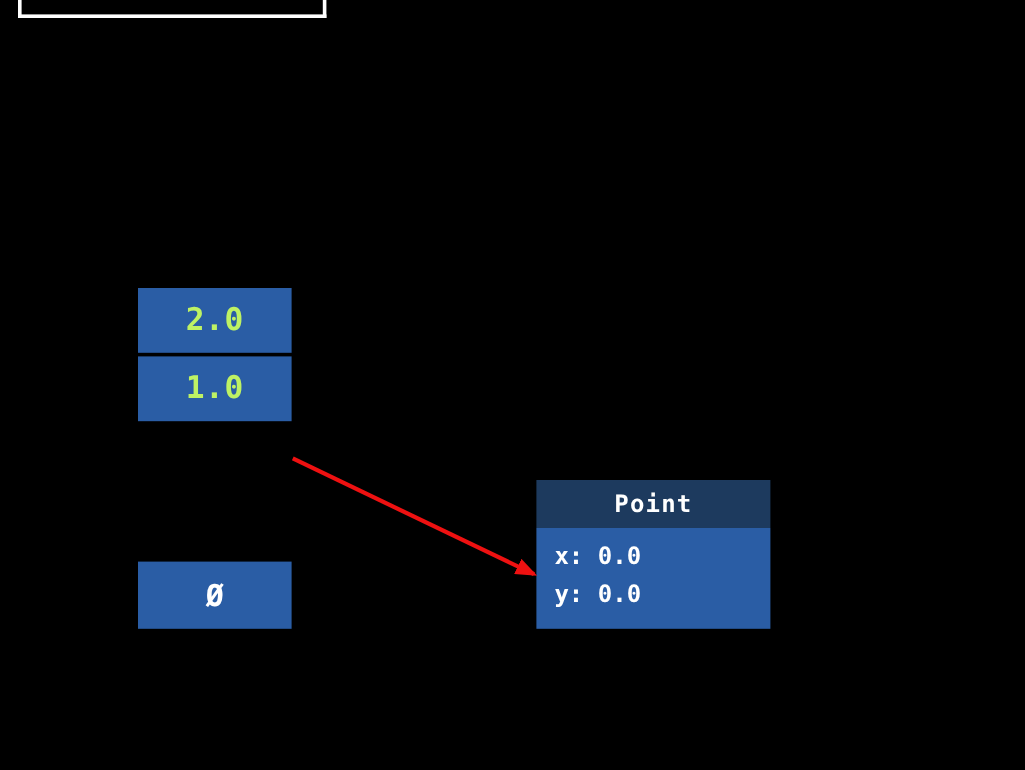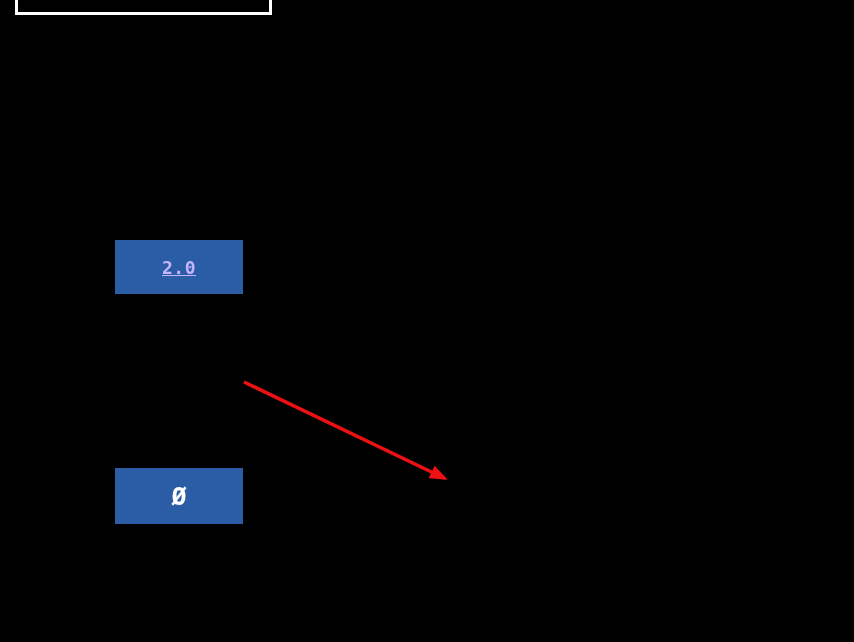--- a/index.html
+++ b/index.html
@@ -39,25 +39,24 @@
     gap: 3px;
   }
   .stack-cell {
     height: 54px;
     background: #2a5da5;
     display: flex;
     align-items: center;
     justify-content: center;
   }
   .cell-text {
-    color: #c4b5fd;
+    color: #bef264;
     font-weight: bold;
-    font-size: 18px;
+    font-size: 26px;
     letter-spacing: 0.5px;
-    text-decoration: underline;
   }
 
   
   .null-cell {
     position: absolute;
     left: 115px;
     top: 468px;
     width: 128px;
     height: 56px;
     background: #2a5da5;
@@ -119,26 +118,38 @@
 <body>
 
 <div id="canvas">
 
   <div class="frame-bracket"></div>
 
   <div class="stack-cells">
     <div class="stack-cell">
       <span class="cell-text">2.0</span>
     </div>
+    <div class="stack-cell">
+      <span class="cell-text">1.0</span>
+    </div>
   </div>
 
   <div class="null-cell">
     <span class="null-symbol">Ø</span>
   </div>
 
+  <div class="object-box">
+    <div class="object-header">
+      <span class="object-title">Point</span>
+    </div>
+    <div class="object-body">
+      <div class="object-field">x: 0.0</div>
+      <div class="object-field">y: 0.0</div>
+    </div>
+  </div>
 
   <svg class="arrow-layer" viewBox="0 0 854 642" xmlns="http://www.w3.org/2000/svg">
     <defs>
       <marker id="ah" markerUnits="userSpaceOnUse" markerWidth="18" markerHeight="14" refX="15" refY="7" orient="auto">
         <path d="M0,0 L18,7 L0,14 z" fill="#ee1111"></path>
       </marker>
     </defs>
     <line x1="244" y1="382" x2="445" y2="478.5" stroke="#ee1111" stroke-width="3.5" marker-end="url(#ah)"></line>
   </svg>
 

